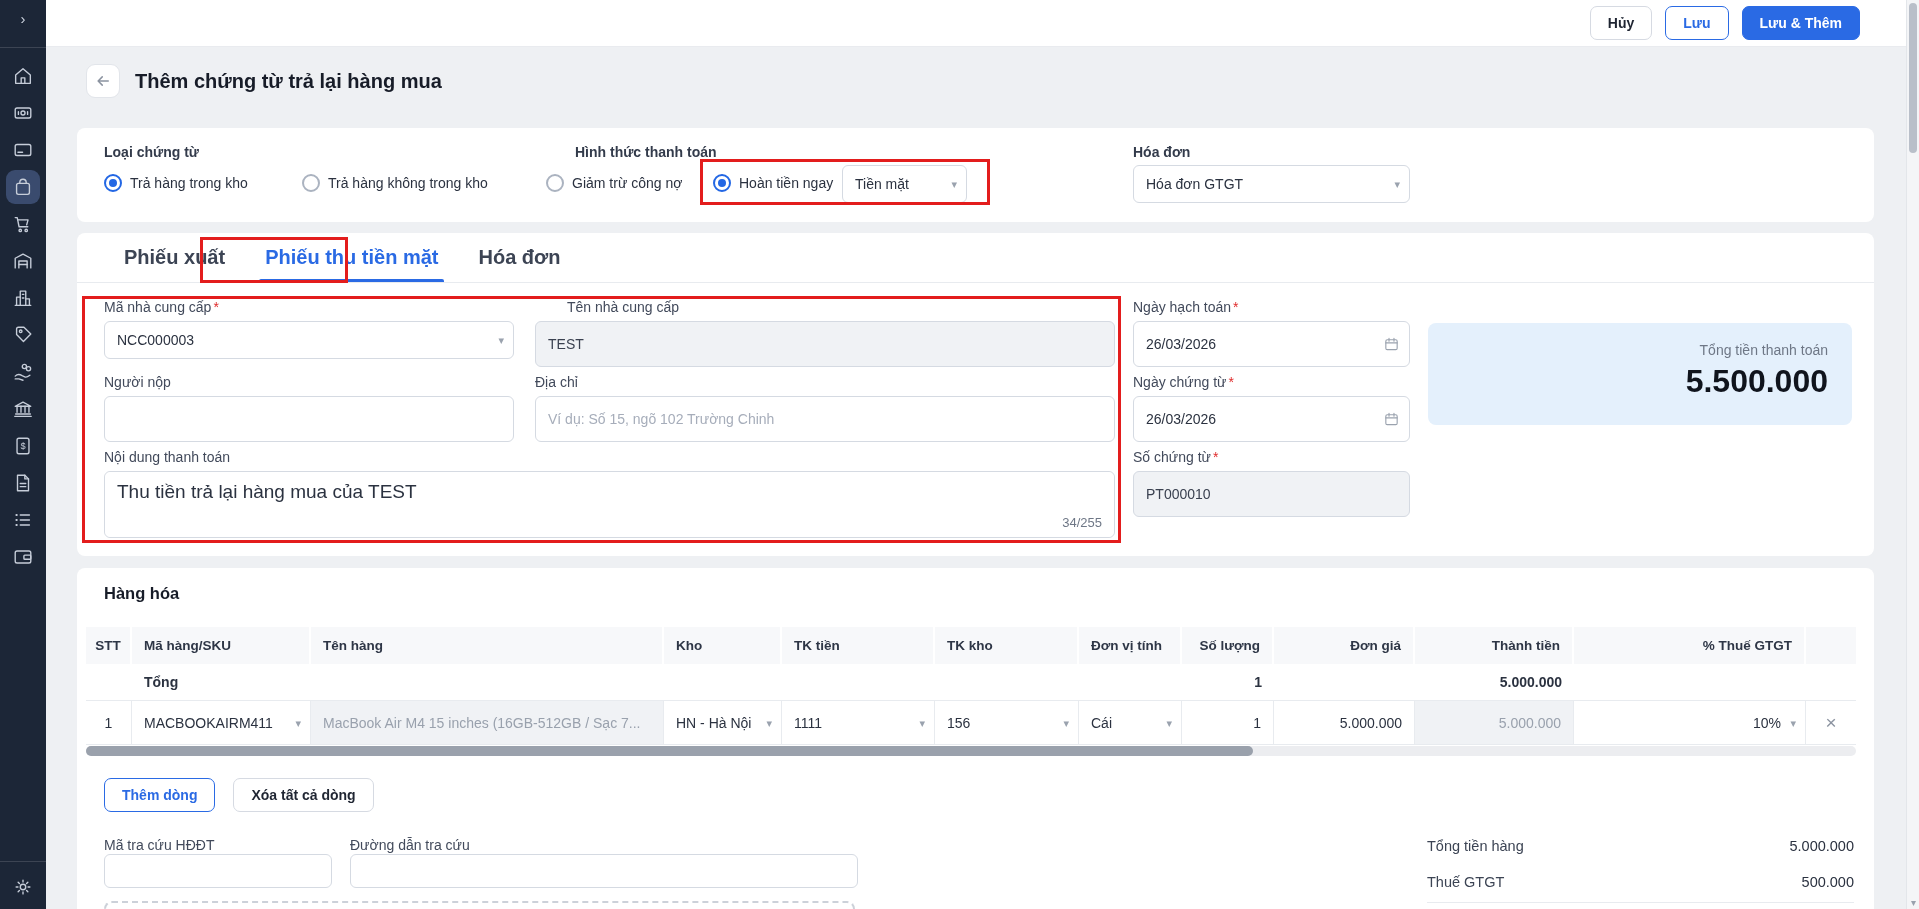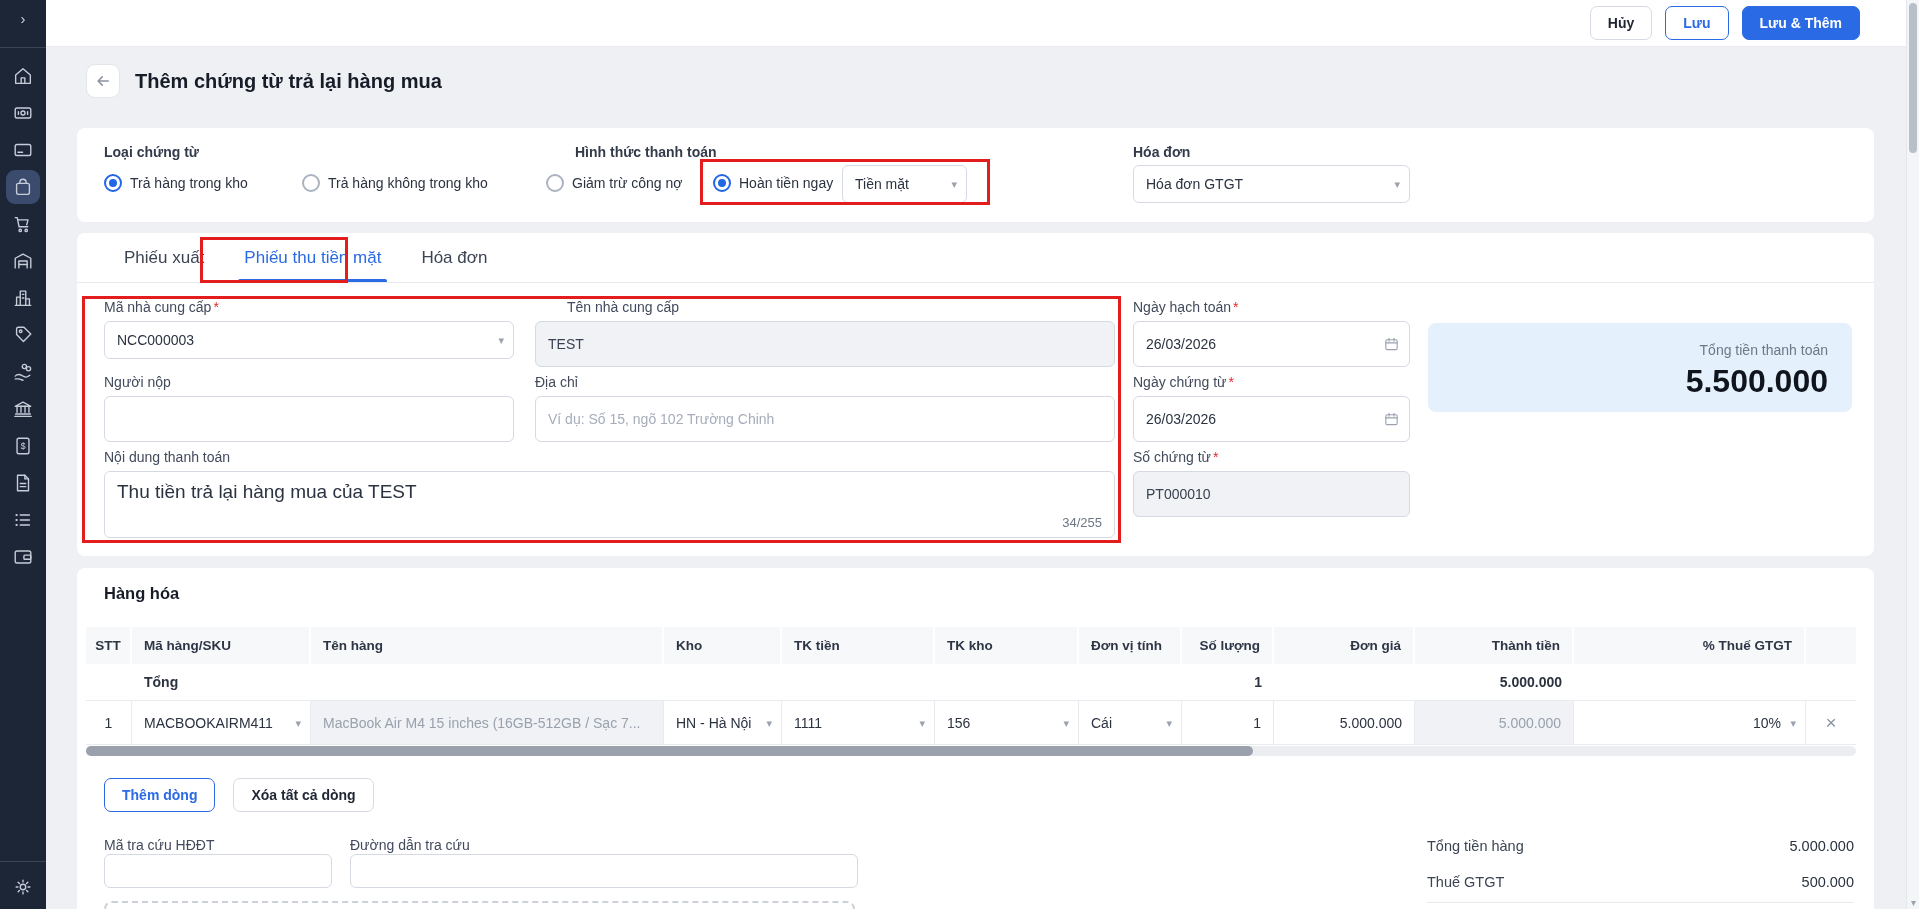--- a/index.html
+++ b/index.html
@@ -50,27 +50,27 @@
   .caret { position:absolute; right:9px; top:50%; transform:translateY(-50%); color:#9aa2ae; font-size:11px; }
 
   .input { border:1px solid #d5dae2; border-radius:6px; background:#fff; height:46px; width:100%; padding:0 12px; font-size:14px; color:#2b3240; font-family:inherit; outline:none; }
   .input::placeholder { color:#a6adba; }
   .input.dis { background:#f0f2f5; color:#3a4150; }
 
   .redbox { position:absolute; border:3px solid #e31d1d; z-index:20; pointer-events:none; }
 
   
   .tabs { position:absolute; left:0; top:0; width:100%; height:50px; border-bottom:1px solid #e8ebef; display:flex; align-items:stretch; padding-left:27px; }
-  .tab { display:flex; align-items:center; padding:0 20px; font-size:17px; font-weight:400; color:#3c4454; cursor:pointer; position:relative; }
+  .tab { display:flex; align-items:center; padding:0 20px; font-size:20px; font-weight:700; color:#3c4454; cursor:pointer; position:relative; }
   .tab.active { color:#2a6ae4; }
   .tab.active::after { content:''; position:absolute; left:14px; right:14px; bottom:0; height:3px; background:#2a6ae4; border-radius:2px 2px 0 0; }
 
   .cal-ic { position:absolute; right:10px; top:50%; transform:translateY(-50%); width:17px; height:17px; stroke:#9aa2ae; fill:none; stroke-width:1.6; stroke-linecap:round; }
 
-  .blue-panel { position:absolute; left:1351px; top:90px; width:424px; height:89px; background:#e4f0fc; border-radius:8px; text-align:right; padding:19px 24px 0 0; }
+  .blue-panel { position:absolute; left:1351px; top:90px; width:424px; height:102px; background:#e4f0fc; border-radius:8px; text-align:right; padding:19px 24px 0 0; }
   .blue-panel .bp-label { font-size:14px; color:#6e7786; }
   .blue-panel .bp-value { font-size:32px; font-weight:700; color:#10141d; margin-top:5px;padding-left:32px; }
 
   .counter { position:absolute; right:12px; bottom:7px; font-size:13px; color:#6e7786; }
 
   
   .sec-title { position:absolute; left:27px; top:16px; font-size:16.5px; font-weight:700; color:#171c28; }
   .tbl { position:absolute; left:9px; top:59px; width:1770px; }
   .t-row { display:grid; grid-template-columns:46px 179px 353px 118px 153px 144px 103px 92px 141px 159px 232px 50px; }
   .th { background:#f7f8fa; font-weight:700; font-size:13.5px; color:#2e3646; line-height:37px; padding:0 12px; border-right:2px solid #fff; white-space:nowrap; overflow:hidden; }

